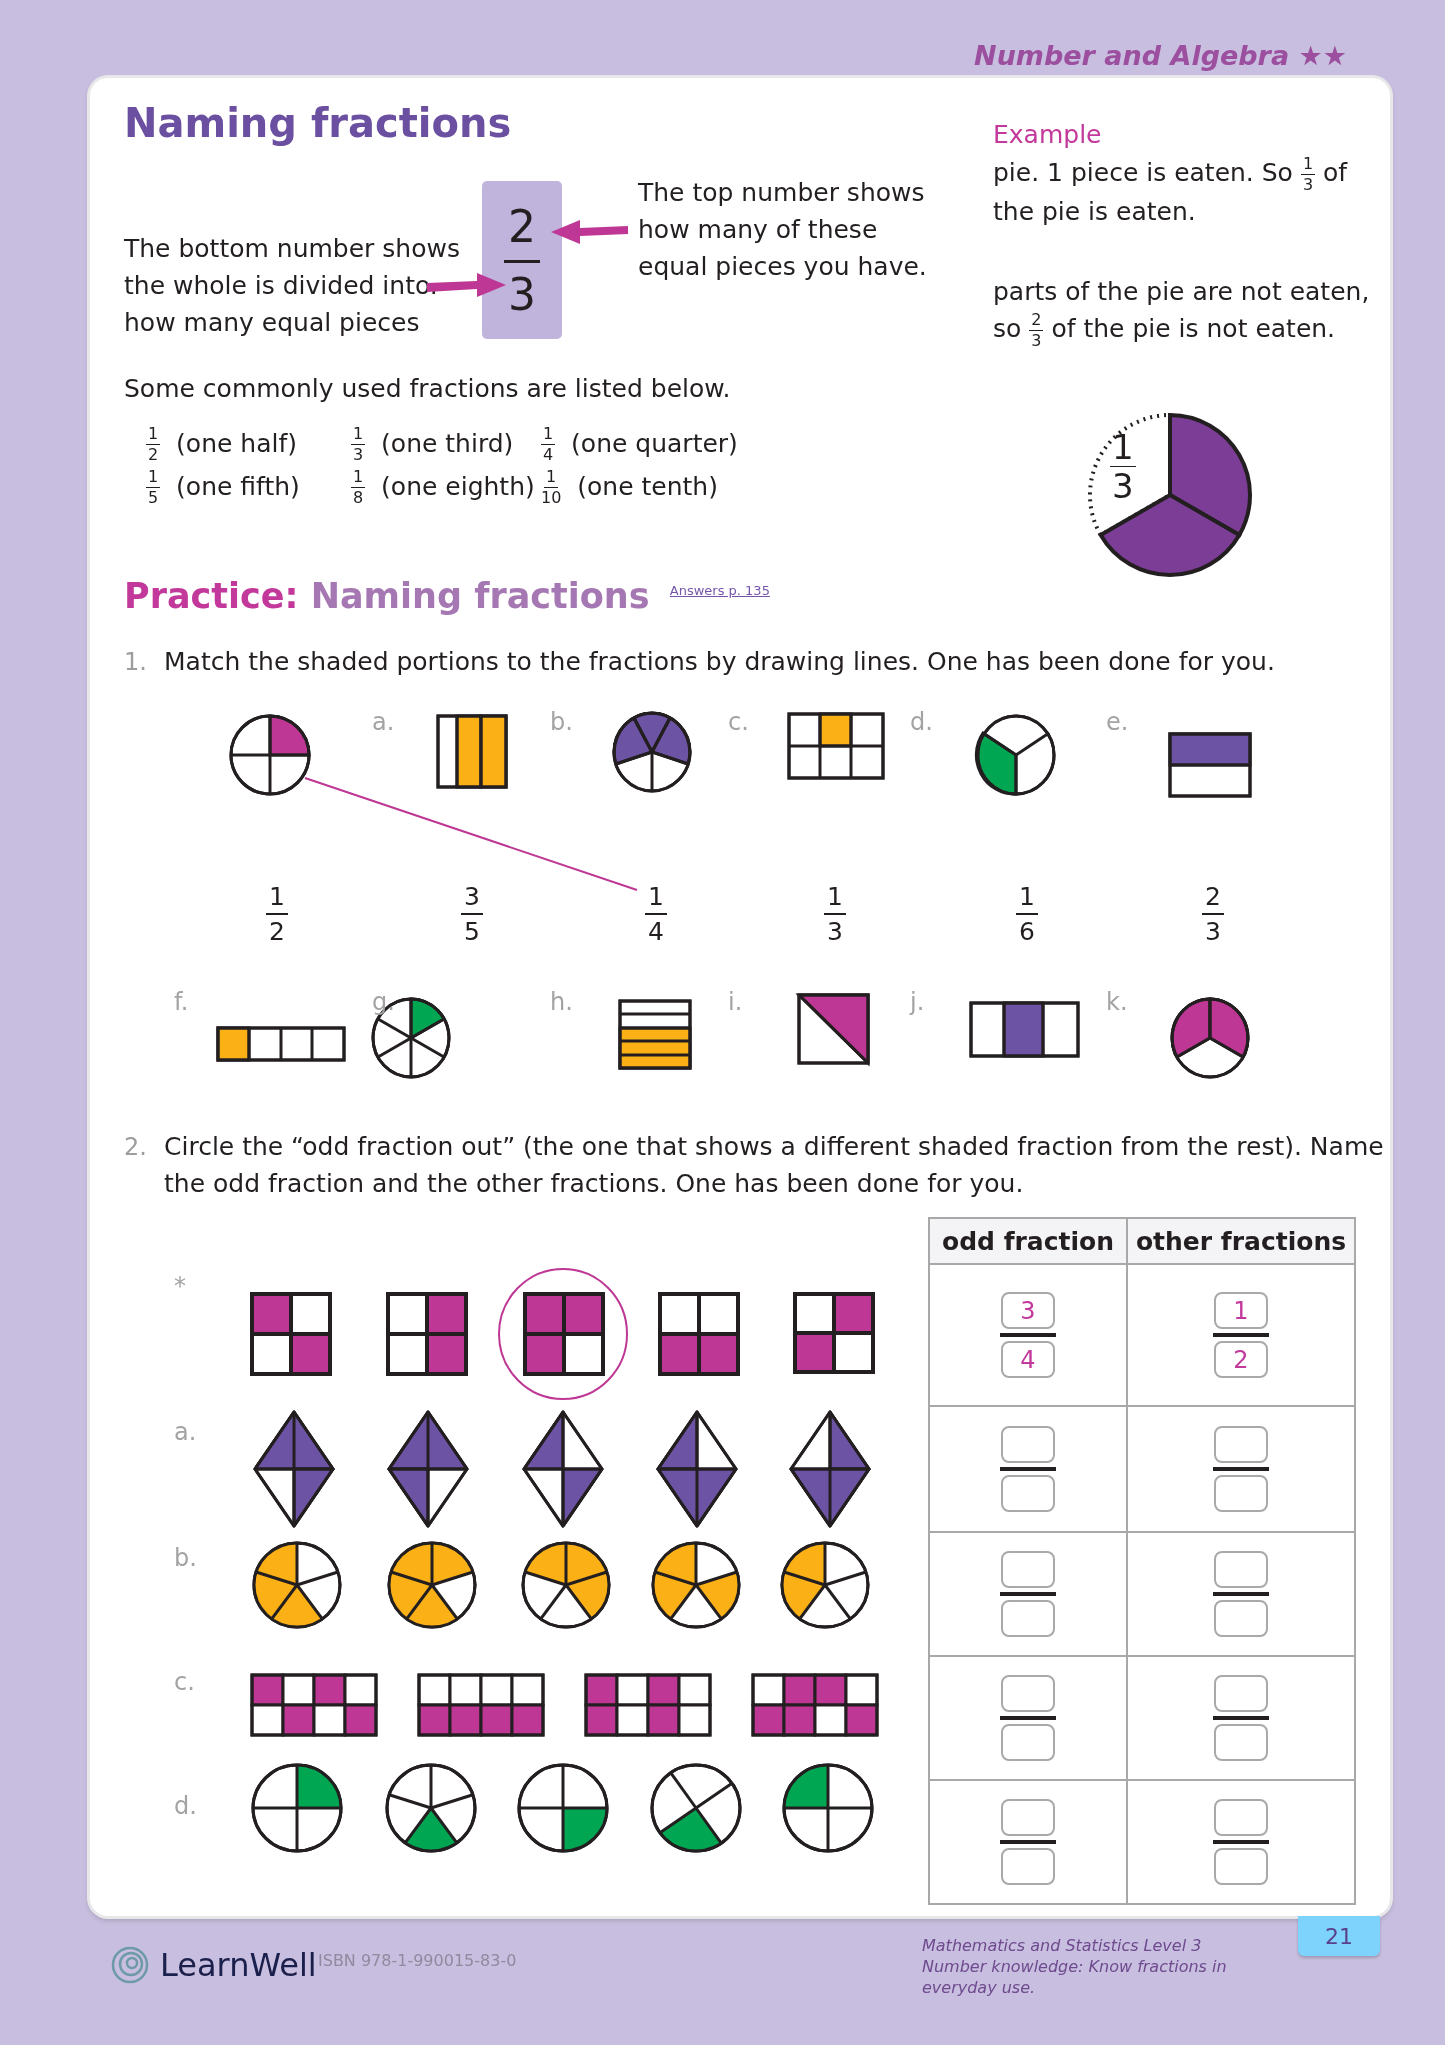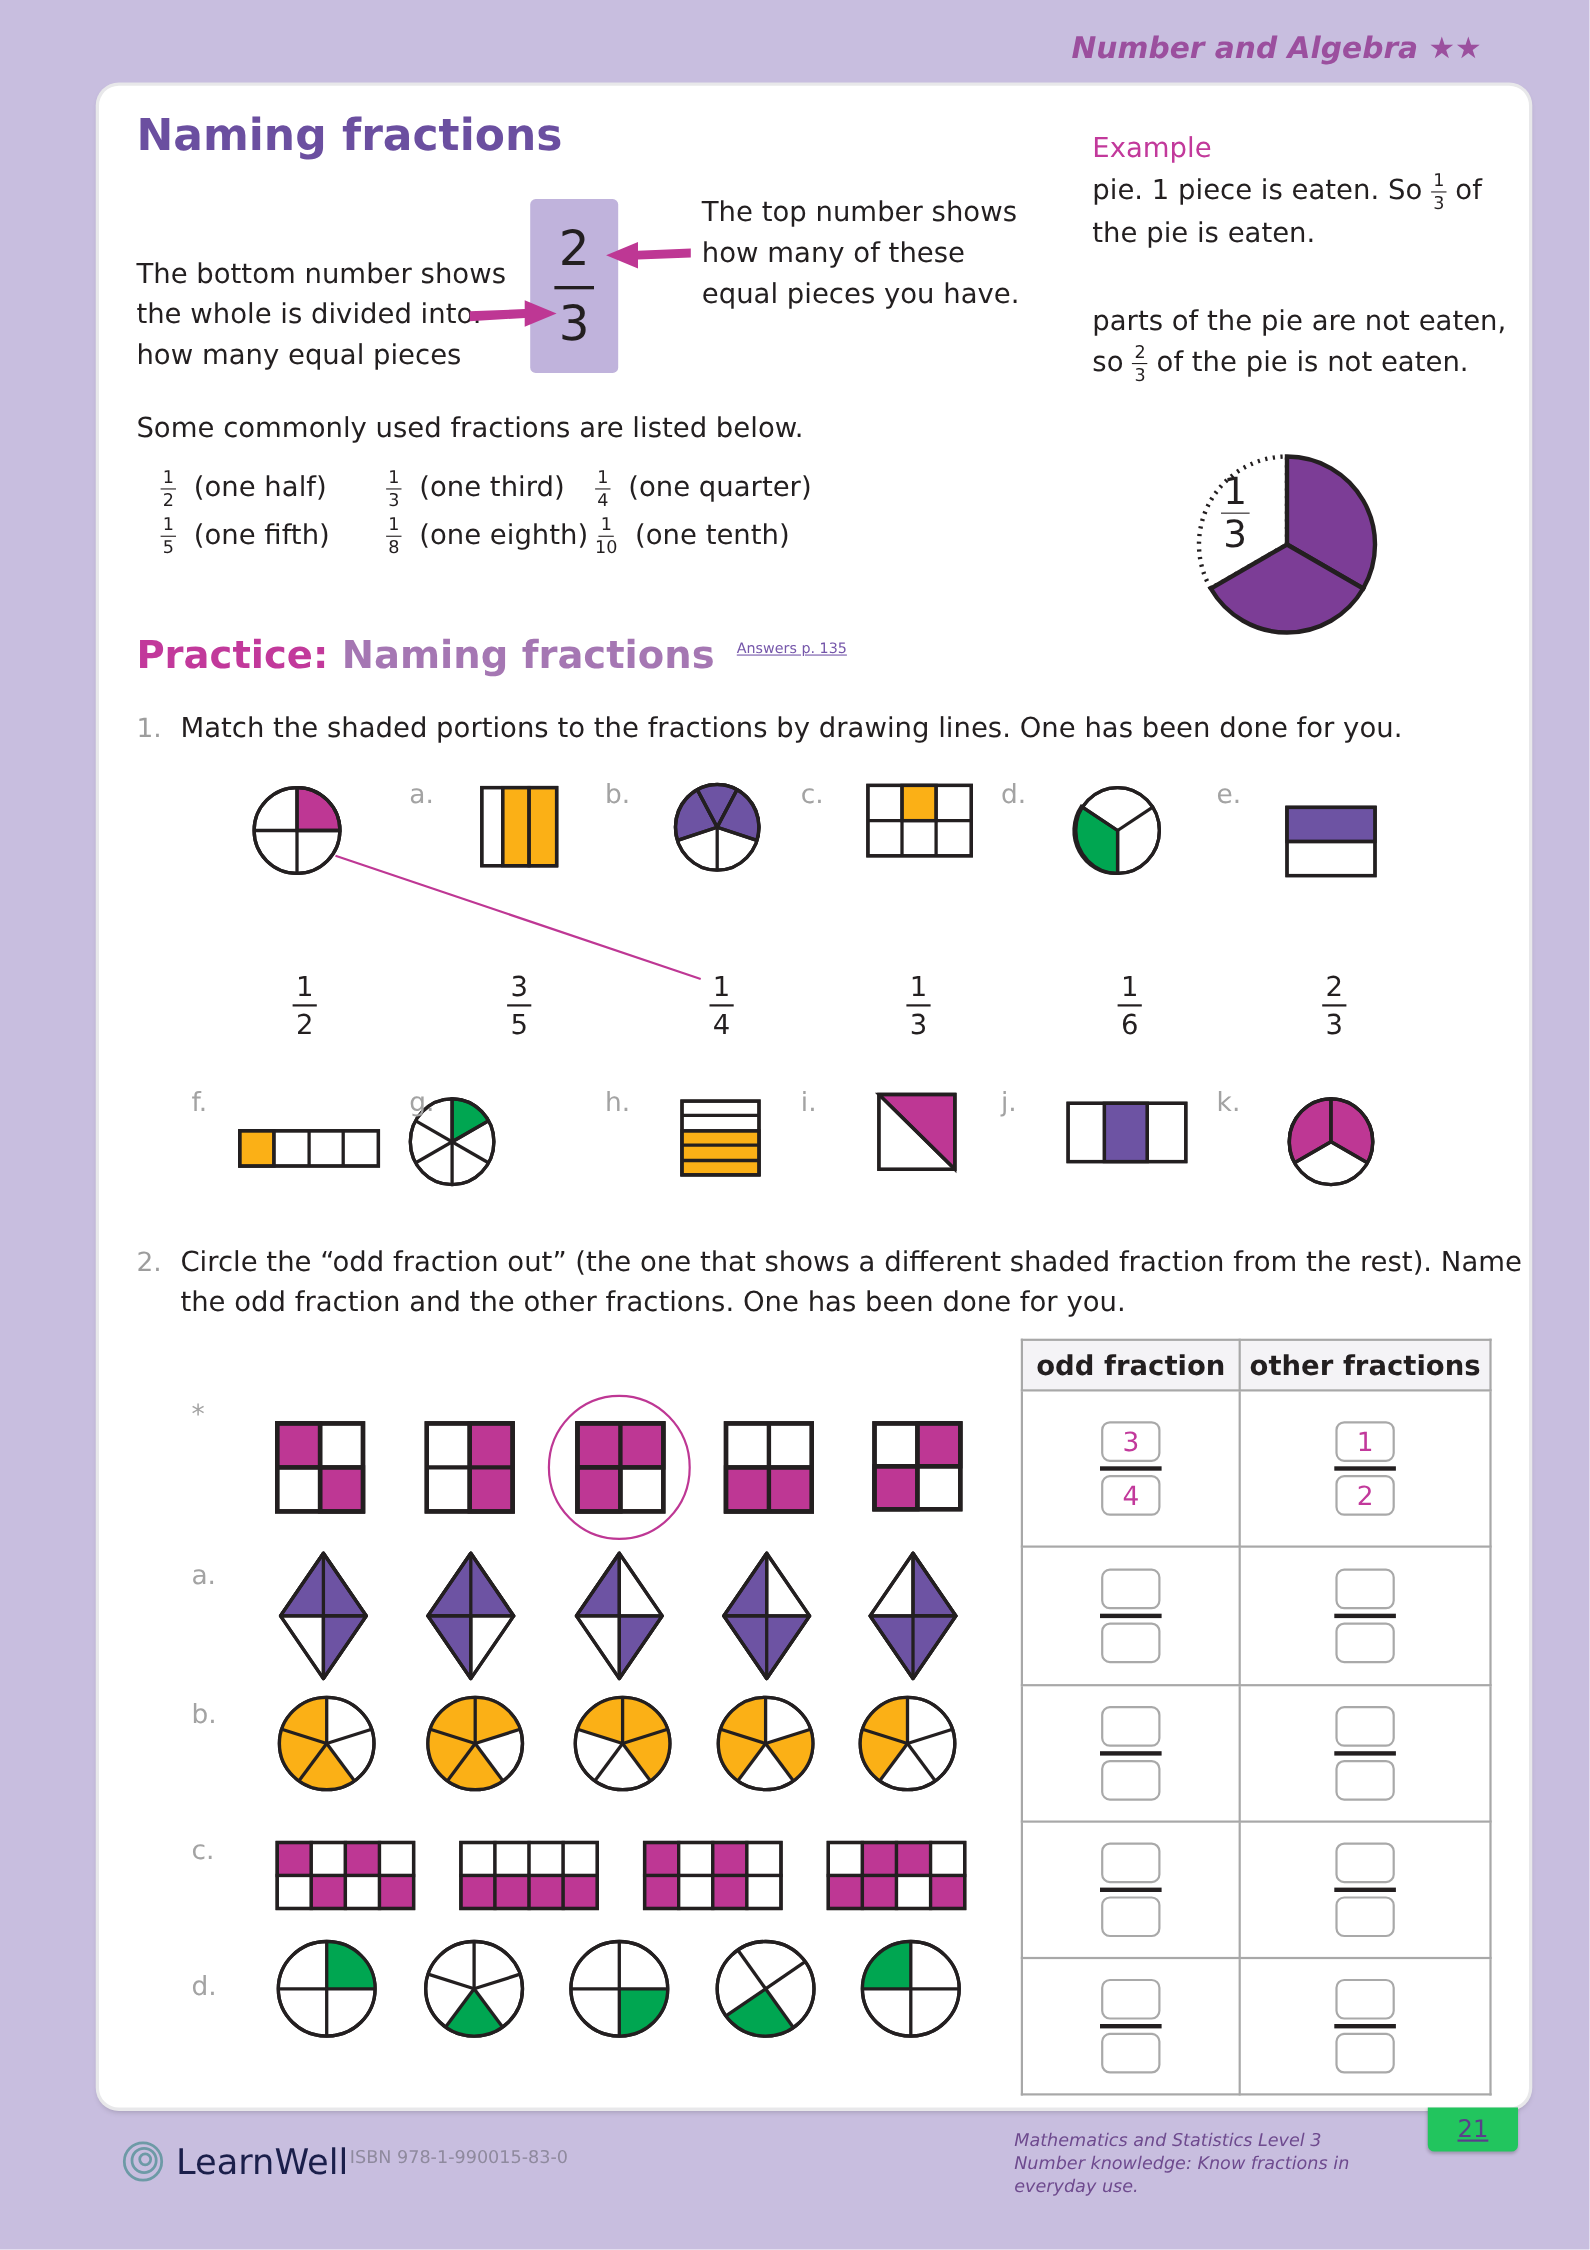--- a/index.html
+++ b/index.html
@@ -1,17 +1,17 @@
 <!DOCTYPE html>
 <html><head>
 <meta charset="utf-8">
 <style>
   html, body { margin:0; padding:0; }
   body { width:1445px; height:2045px; background:#c8bedf; position:relative; font-family:"DejaVu Sans", sans-serif; color:#231f20; overflow:hidden; }
-  .section-label { position:absolute; right:98px; top:29px; font-style:italic; font-weight:bold; font-size:27px; color:#9b4f9e; }
+  .section-label { position:absolute; right:98px; top:40px; font-style:italic; font-weight:bold; font-size:27px; color:#9b4f9e; }
   .card { position:absolute; left:90px; top:78px; width:1300px; height:1838px; background:#fff; border-radius:18px; box-shadow: 0 0 0 3px #e8e8ea, 0 3px 6px rgba(0,0,0,0.25); }
   .abs { position:absolute; }
   h1.title { position:absolute; left:124px; top:100px; margin:0; font-size:40px; font-weight:bold; color:#6b4fa0; }
   .p { font-size:25px; line-height:37px; color:#231f20; }
   .frac { display:inline-flex; flex-direction:column; align-items:center; vertical-align:middle; line-height:1; }
   .frac .n { border-bottom:1.5px solid #231f20; padding:0 2px 2px; }
   .frac .d { padding-top:2px; }
   .sm .n, .sm .d { font-size:16px; }
   .big-frac { position:absolute; left:482px; top:181px; width:80px; height:158px; background:#c0b3dc; border-radius:5px; display:flex; flex-direction:column; align-items:center; justify-content:center; font-size:44px; }
   .big-frac .n { border-bottom:3px solid #231f20; padding:0 4px 8px; }
@@ -31,21 +31,21 @@
   table.ans th, table.ans td { border:2px solid #a8a8a8; padding:0; }
   table.ans th { background:#f4f3f6; height:44px; font-size:25px; font-weight:bold; }
   table.ans td { text-align:center; vertical-align:middle; }
   .box-frac { display:inline-flex; flex-direction:column; align-items:center; }
   .box { width:50px; height:33px; border:2px solid #a9a9a9; border-radius:8px; font-family:"DejaVu Sans", sans-serif; font-size:24px; color:#c2399b; display:flex; align-items:center; justify-content:center; }
   .bar { width:56px; height:4px; background:#231f20; margin:4px 0; }
   .footer-logo { position:absolute; left:110px; top:1945px; display:flex; align-items:center; gap:10px; }
   .footer-logo .brand { font-size:32px; color:#1b1f4b; }
   .isbn { position:absolute; left:318px; top:1951px; font-size:16px; color:#8f8a9e; }
   .course { position:absolute; left:922px; top:1935px; font-size:16px; font-style:italic; color:#6e4a8e; line-height:21px; }
-  .pagenum { position:absolute; left:1298px; top:1916px; width:82px; height:40px; background:#22c55e; border-radius:0 0 6px 6px; box-shadow:0 2px 3px rgba(0,0,0,0.2); font-size:22px; color:#5a3f8a; display:flex; align-items:center; justify-content:center;text-decoration:underline; }
+  .pagenum { position:absolute; left:1298px; top:1916px; width:82px; height:40px; background:#7dd3fc; border-radius:0 0 6px 6px; box-shadow:0 2px 3px rgba(0,0,0,0.2); font-size:22px; color:#5a3f8a; display:flex; align-items:center; justify-content:center; }
 </style>
 </head>
 <body>
 
 <div class="section-label"><span>Number and Algebra</span> <span>★★</span></div>
 
 <div class="card"></div>
 
 <h1 class="title">Naming fractions</h1>
 

